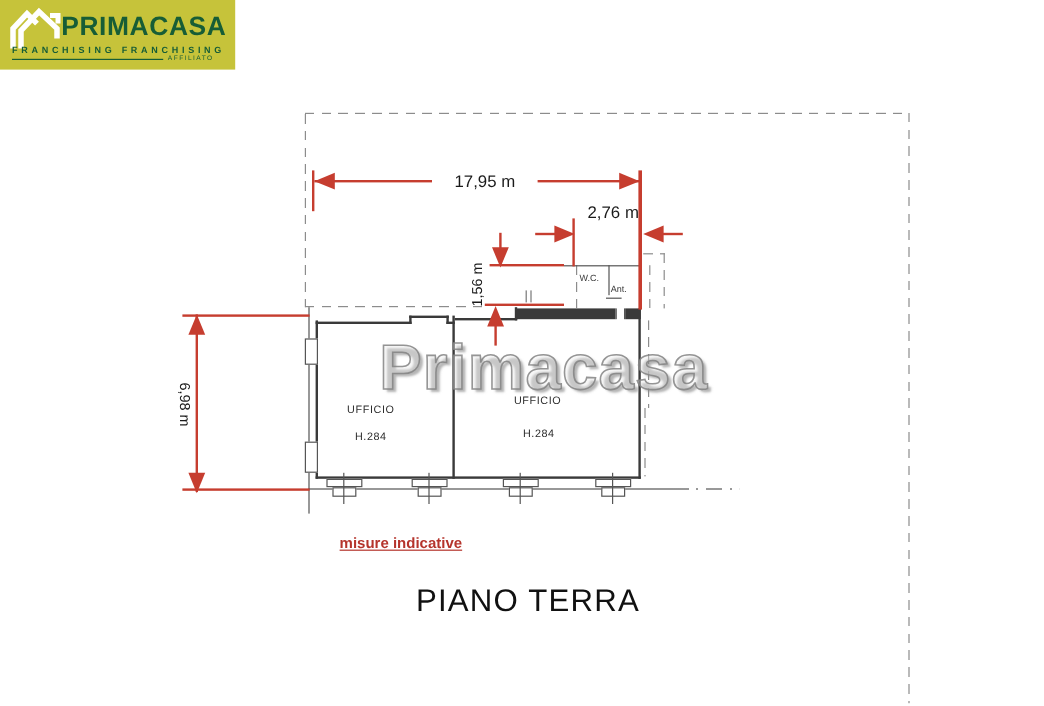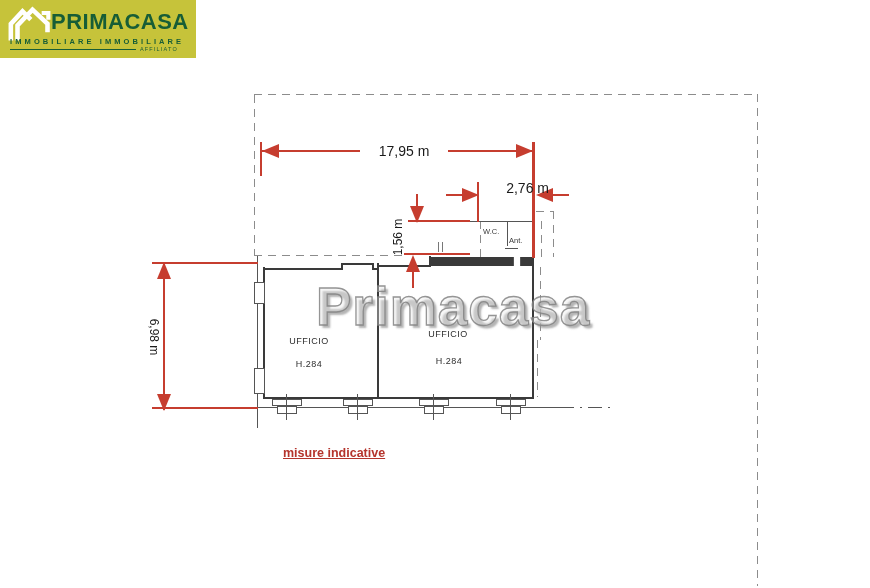--- a/index.html
+++ b/index.html
@@ -66,21 +66,21 @@
 
 <div id="canvas">
 
   <div class="logo">
     <svg width="50" height="40" viewBox="0 0 60 46">
       <path d="M7 44 L7 24 L21 9 L31 19" stroke="#ffffff" stroke-width="5.5" fill="none"></path>
       <path d="M15 44 L15 26 L33 7 L51 24 L51 34" stroke="#ffffff" stroke-width="5.5" fill="none"></path>
       <path d="M44 11 L52 11 L52 19" stroke="#ffffff" stroke-width="5" fill="none"></path>
     </svg>
     <div class="brand">PRIMACASA</div>
-    <div class="tagline">IMMOBILIARE IMMOBILIARE</div>
+    <div class="tagline">FRANCHISING FRANCHISING</div>
     <div class="affrow">
       <span class="rule"></span>
       <span class="aff">AFFILIATO</span>
     </div>
   </div>
 
   <div class="dash-h" style="left:254px;top:94px;width:504px;"></div>
   <div class="dash-v" style="left:757px;top:94px;height:492px;"></div>
   <div class="dash-v" style="left:254px;top:95px;height:161px;"></div>
   <div class="dash-h" style="left:254px;top:255px;width:152px;"></div>
@@ -142,21 +142,21 @@
       <i class="p-line"></i>
     </div>
 
   <div class="red-h" style="left:262px;top:150px;width:271px;"></div>
   <div class="ah ah-left" style="left:262px;top:144px;"></div>
   <div class="ah ah-right" style="left:516px;top:144px;"></div>
   <div class="red-v" style="left:260px;top:142px;height:34px;"></div>
   <div class="red-v" style="left:532px;top:142px;height:116px;width:3px;"></div>
   <div class="dimlabel" style="left:360px;top:143px;width:82px;">17,95 m</div>
 
-  <div class="dimlabel" style="left:470px;top:180px;width:76px;background:transparent;text-align:right;">2,76 m</div>
+  <div class="dimlabel" style="left:470px;top:169px;width:76px;background:transparent;">2,76 m</div>
   <div class="red-h" style="left:446px;top:194px;width:24px;"></div>
   <div class="ah ah-right" style="left:462px;top:188px;"></div>
   <div class="red-v" style="left:477px;top:182px;height:40px;"></div>
   <div class="ah ah-left" style="left:536px;top:188px;"></div>
   <div class="red-h" style="left:550px;top:194px;width:19px;"></div>
 
   <div class="red-v" style="left:416px;top:194px;height:16px;"></div>
   <div class="ah ah-down" style="left:410px;top:206px;"></div>
   <div class="red-h" style="left:408px;top:220px;width:62px;"></div>
   <div class="red-h" style="left:404px;top:253px;width:66px;"></div>
@@ -177,14 +177,15 @@
 
   <div class="roomlabel" style="left:279px;top:336px;width:60px;">UFFICIO</div>
   <div class="roomlabel" style="left:279px;top:359px;width:60px;">H.284</div>
   <div class="roomlabel" style="left:418px;top:329px;width:60px;">UFFICIO</div>
   <div class="roomlabel" style="left:419px;top:356px;width:60px;">H.284</div>
   <div class="tinylabel" style="left:483px;top:227px;">W.C.</div>
   <div class="tinylabel" style="left:509px;top:236px;">Ant.</div>
 
   <div class="watermark">Primacasa</div>
   <div class="disclaimer">misure indicative</div>
+  <div class="plantitle">PIANO TERRA</div>
 
 </div>
 
 </body></html>

